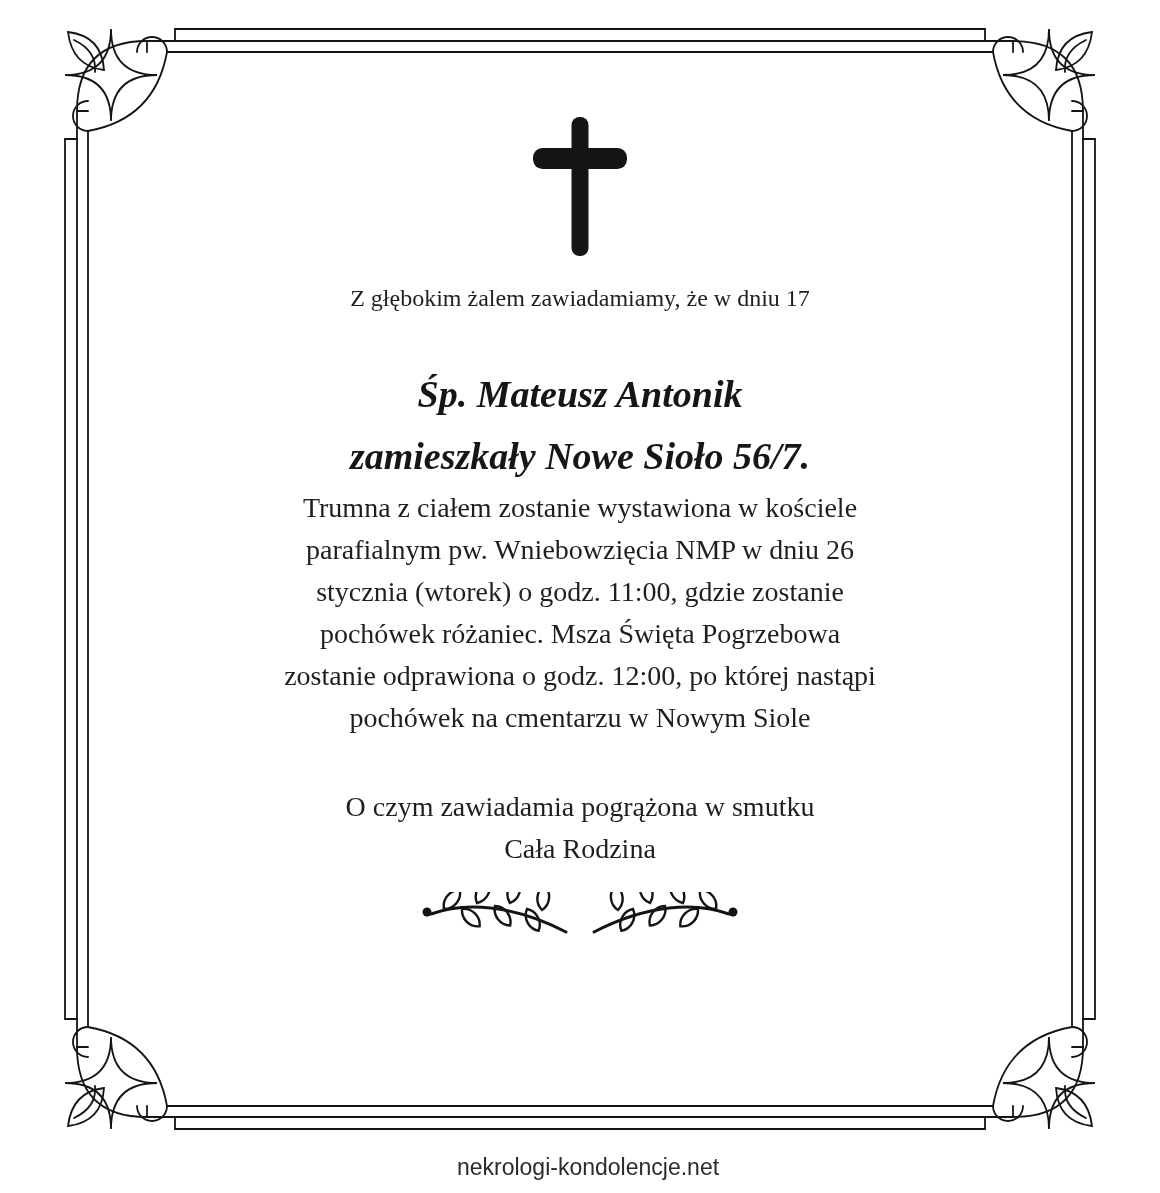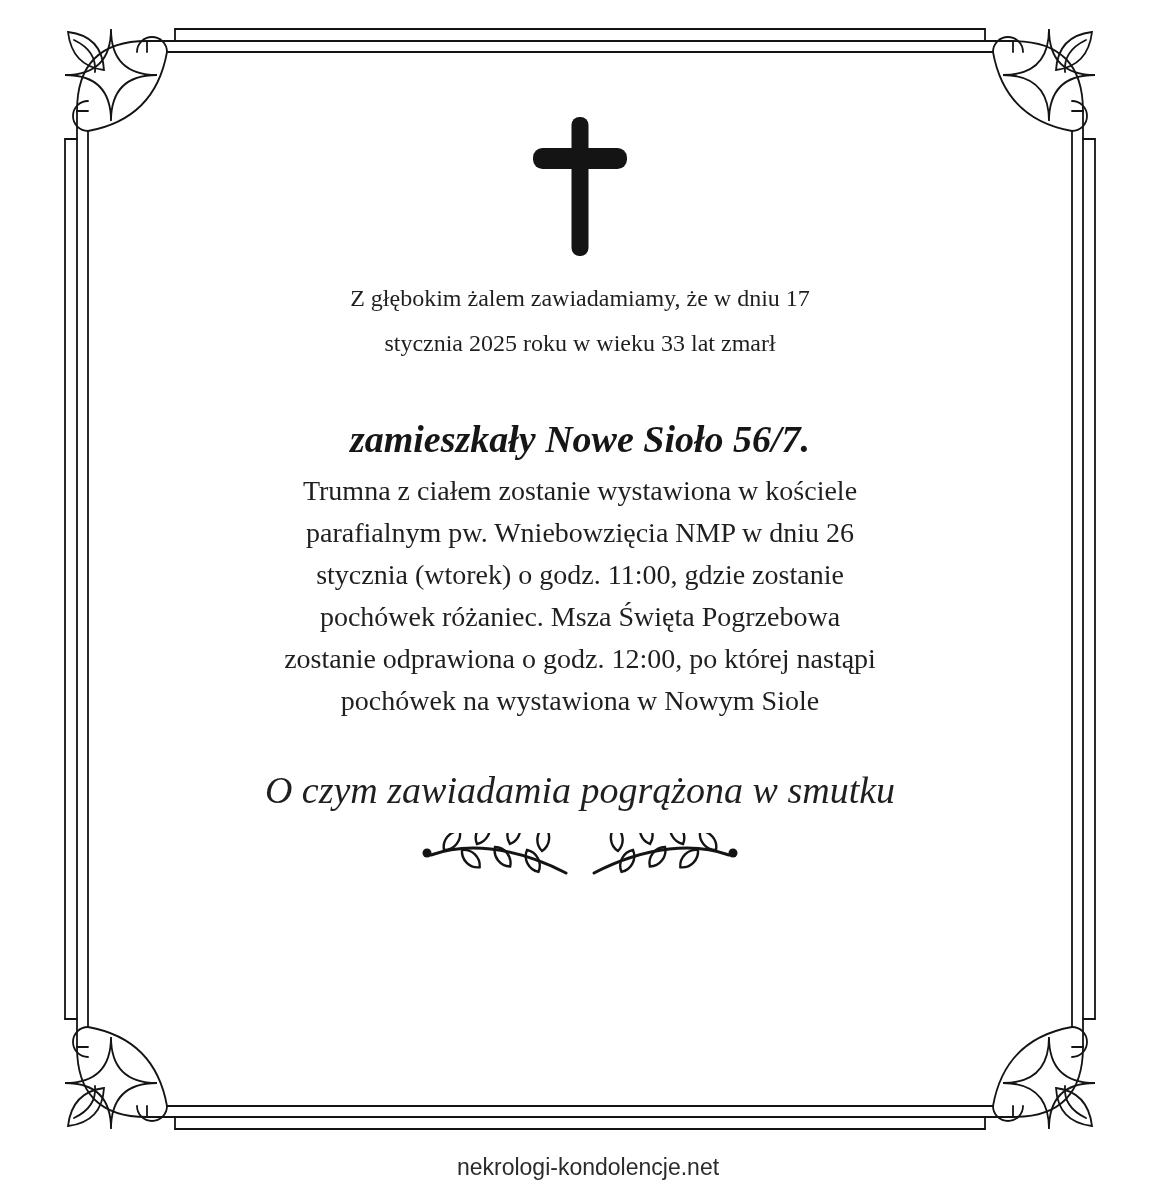--- a/index.html
+++ b/index.html
@@ -9,21 +9,21 @@
     position:relative;overflow:hidden;
     font-family:"Liberation Serif",serif;
     color:var(--text,#1f1f1f);
   }
   .frame{position:absolute;top:0;left:0;color:var(--frame,#141414);}
   .content{position:absolute;top:0;left:0;width:100%;text-align:center;}
   .cross{display:block;margin:117px auto 0;color:var(--frame,#141414);}
   .intro{margin-top:20px;font-size:24px;line-height:45px;}
   .name{margin-top:42px;font-size:38px;line-height:62px;font-style:italic;font-weight:bold;color:#161616;}
   .details{font-size:28px;line-height:42px;}
-  .closing{margin-top:47px;font-size:38px;line-height:42px;font-style:italic;}
+  .closing{margin-top:47px;font-size:28px;line-height:42px;}
   .laurel-wrap{margin-top:22px;}
   .laurel{color:var(--frame,#141414);}
   .footer{
     position:absolute;top:1154px;left:8px;width:100%;text-align:center;
     font-family:"Liberation Sans",sans-serif;font-size:23px;
     color:var(--footer_text,#2b2b2b);
   }
 </style>
 </head>
 <body>
@@ -61,38 +61,39 @@
 
 <div class="content">
 
   <svg class="cross" width="94" height="139" viewBox="0 0 94 139">
     <rect x="38.5" y="0" width="17" height="139" rx="8" fill="currentColor"></rect>
     <rect x="0" y="31" width="94" height="21" rx="9.5" fill="currentColor"></rect>
   </svg>
 
   <div class="intro">
     <div>Z głębokim żalem zawiadamiamy, że w dniu 17</div>
-    <div>stycznia 2025 roku w wieku 33 lat zmarł</div>
   </div>
 
   <div class="name">
+    <div>Śp. Mateusz Antonik</div>
     <div>zamieszkały Nowe Sioło 56/7.</div>
   </div>
 
   <div class="details">
     <div>Trumna z ciałem zostanie wystawiona w kościele</div>
     <div>parafialnym pw. Wniebowzięcia NMP w dniu 26</div>
     <div>stycznia (wtorek) o godz. 11:00, gdzie zostanie</div>
     <div>pochówek różaniec. Msza Święta Pogrzebowa</div>
     <div>zostanie odprawiona o godz. 12:00, po której nastąpi</div>
-    <div>pochówek na wystawiona w Nowym Siole</div>
+    <div>pochówek na cmentarzu w Nowym Siole</div>
   </div>
 
   <div class="closing">
     <div>O czym zawiadamia pogrążona w smutku</div>
+    <div>Cała Rodzina</div>
   </div>
 
   <div class="laurel-wrap">
     <svg class="laurel" width="320" height="56" viewBox="0 0 320 56" fill="none" stroke="currentColor" stroke-width="2.4" stroke-linecap="round">
       <defs>
         <path id="lf" d="M0,0 A16,16 0 0 1 13,-21 A16,16 0 0 1 0,0 Z"></path>
         <g id="br">
           <circle cx="7" cy="20" r="4.5" fill="currentColor" stroke="none"></circle>
           <path d="M11,22 C44,10 92,12 146,40" stroke-width="3"></path>
           <use href="#lf" transform="translate(24,17) rotate(8)"></use>

